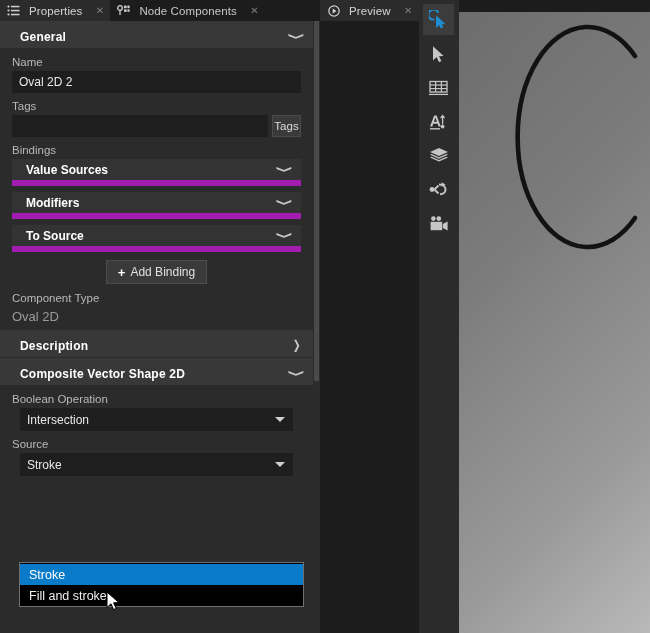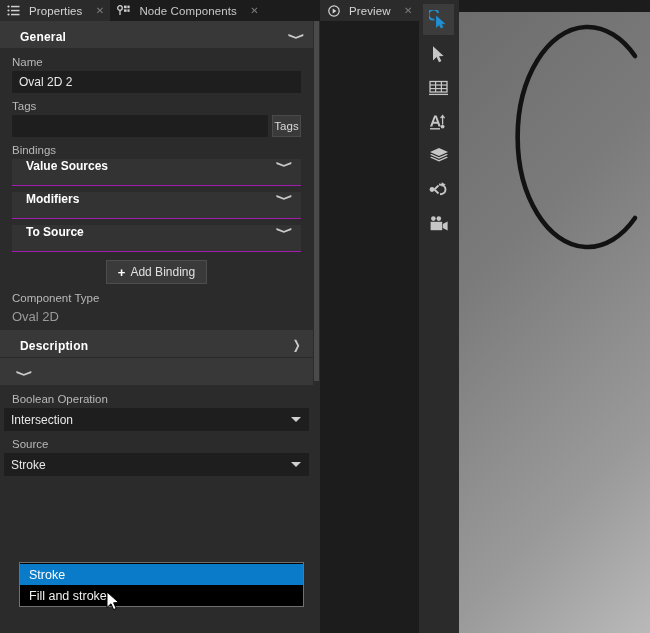--- a/index.html
+++ b/index.html
@@ -98,39 +98,39 @@
   .tags-btn {
     width: 29px; height: 22px; background: #3a3a3a;
     border: 1px solid #4a4a4a;
     color: #d9d9d9; font-size: 11.5px;
     display: flex; align-items: center; justify-content: center;
   }
 
   .sub-header {
     height: 27px; background: #333333;
     margin: 0 12px;
-    display: flex; align-items: flex-start; justify-content: space-between;
+    display: flex; align-items: center; justify-content: space-between;
     padding: 0 12px 0 14px;
-    border-bottom: 1px solid #a21caf;
+    border-bottom: 6px solid #a21caf;
   }
   .sub-header .title { font-size: 12px; font-weight: bold; color: #ffffff; }
   .gap6 { height: 6px; }
 
   .addbind-wrap { display: flex; justify-content: center; padding: 8px 0 6px 0; }
   .addbind {
     background: #3a3a3a; border: 1px solid #4d4d4d;
     color: #e0e0e0; font-size: 12px;
     padding: 4px 11px; display: flex; align-items: center; gap: 5px;
   }
   .plus { font-size: 13px; color: #ffffff; font-weight: bold; line-height: 1; }
 
   .static-val { font-size: 13px; color: #9a9a9a; padding: 2px 0 6px 12px; }
 
   .select {
-    margin: 0 4px; height: 23px;
+    margin: 0 20px; height: 23px;
     background: #1e1e1e; border: 1px solid #1e1e1e;
     color: #e8e8e8; font-size: 12px;
     display: flex; align-items: center; justify-content: space-between;
     padding: 0 7px 0 6px;
   }
   .caret { width: 0; height: 0; border-left: 5px solid transparent; border-right: 5px solid transparent; border-top: 5px solid #d0d0d0; }
 
   
   .dropdown {
     position: absolute;
@@ -264,20 +264,21 @@
         </div>
 
         <div class="field-label" style="padding-top:2px">Component Type</div>
         <div class="static-val">Oval 2D</div>
 
         <div class="section-header">
           <span class="title">Description</span>
           <span class="chev chev-right"></span>
         </div>
         <div class="section-header">
+          <span class="title">Composite Vector Shape 2D</span>
           <span class="chev chev-down"></span>
         </div>
 
         <div class="field-label">Boolean Operation</div>
         <div class="select">
           <span>Intersection</span>
           <span class="caret"></span>
         </div>
 
         <div class="field-label">Source</div>

